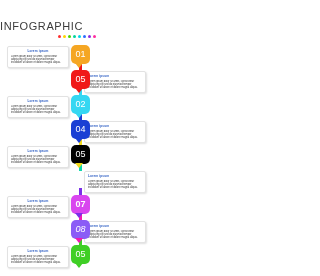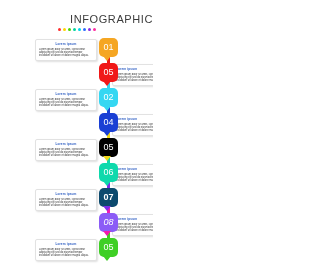--- a/index.html
+++ b/index.html
@@ -10,22 +10,22 @@
   body {
     width: 153px;
     height: 276px;
     overflow: hidden;
     font-family: "Liberation Sans", sans-serif;
     position: relative;
   }
 
   
   .header {
-    text-align: right;
-    padding-top: 14px;
+    text-align: left;
+    padding-top: 21px;
   }
   .title {
     font-size: 11px;
     letter-spacing: 0.6px;
     color: #3b3b3b;
     font-weight: 400;
     line-height: 1;
     white-space: nowrap;
   }
   .dots {
@@ -39,21 +39,20 @@
     width: 3px;
     height: 3px;
     border-radius: 50%;
   }
 
   
   .timeline {
     position: relative;
     margin-top: 7px;
     width: 153px;
-    padding-left: 28px;
   }
 
   .step {
     position: relative;
     height: 24px;
     margin-bottom: 1px;
   }
 
   
   .badge {
@@ -186,29 +185,28 @@
     <div class="step">
       <div class="connector" style="background: rgb(15, 217, 172);"></div>
       <div class="badge" style="background: #000000; color: rgb(242, 217, 26);"><span class="num" style="color: rgb(255, 255, 255);">05</span></div>
       <div class="card left">
         <div class="card-title">Lorem ipsum</div>
         <div class="card-body">Lorem ipsum dolor sit amet, consectetur adipiscing elit sed do eiusmod tempor incididunt ut labore et dolore magna aliqua.</div>
       </div>
     </div>
     <div class="step">
       <div class="connector" style="background: rgb(123, 47, 232);"></div>
-      <div class="badge" style="background: rgb(15, 217, 172); color: rgb(15, 217, 172);"><span class="num" style="color: rgb(255, 255, 255);">06</span></div>
       <div class="card right">
         <div class="card-title">Lorem ipsum</div>
         <div class="card-body">Lorem ipsum dolor sit amet, consectetur adipiscing elit sed do eiusmod tempor incididunt ut labore et dolore magna aliqua.</div>
       </div>
     </div>
     <div class="step">
       <div class="connector" style="background: rgb(242, 26, 176);"></div>
-      <div class="badge" style="background: #0c4a6e; color: rgb(123, 47, 232); font-weight: bold;"><span class="num" style="color: rgb(255, 255, 255);">07</span></div>
+      <div class="badge" style="background: #d946ef; color: rgb(123, 47, 232); font-weight: bold;"><span class="num" style="color: rgb(255, 255, 255);">07</span></div>
       <div class="card left">
         <div class="card-title">Lorem ipsum</div>
         <div class="card-body">Lorem ipsum dolor sit amet, consectetur adipiscing elit sed do eiusmod tempor incididunt ut labore et dolore magna aliqua.</div>
       </div>
     </div>
     <div class="step">
       <div class="connector" style="background: rgb(63, 207, 37);"></div>
       <div class="badge" style="background: #8b5cf6; color: rgb(242, 26, 176); font-style: italic;"><span class="num" style="color: rgb(255, 255, 255);">08</span></div>
       <div class="card right">
         <div class="card-title">Lorem ipsum</div>

